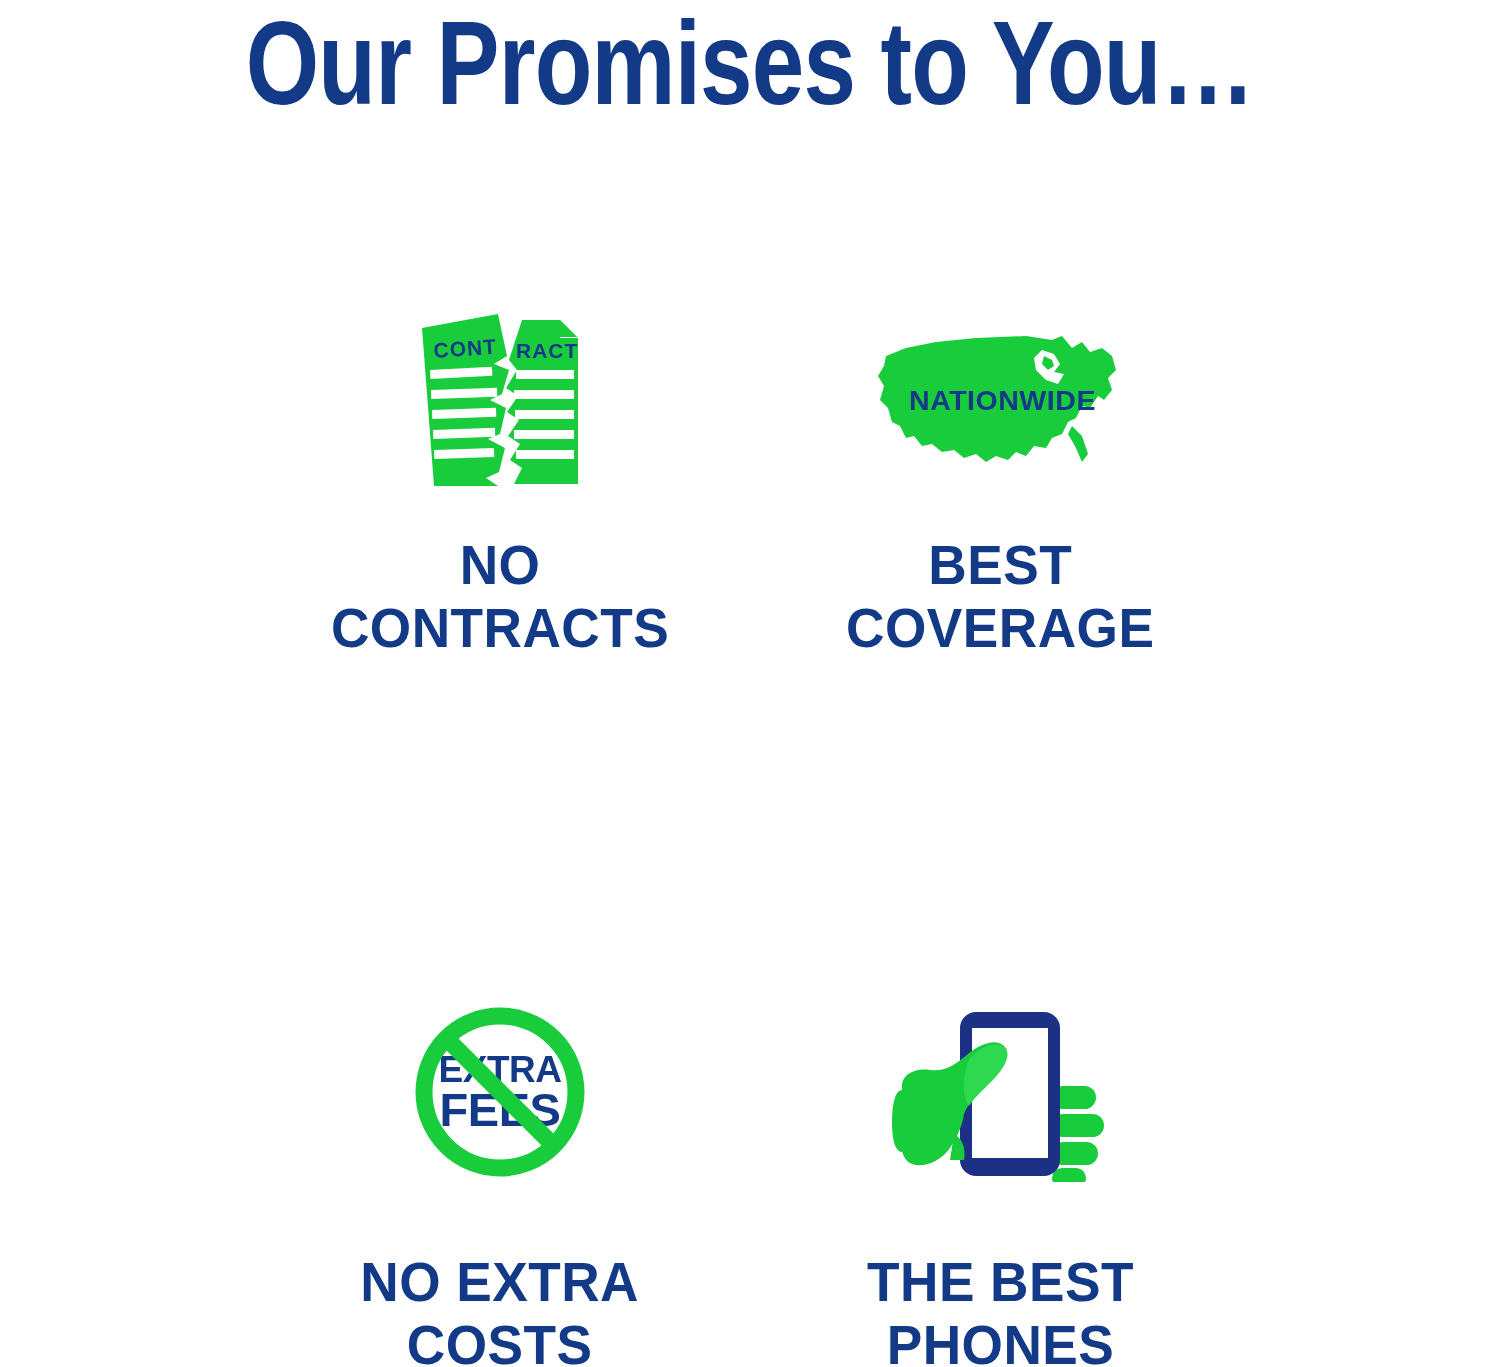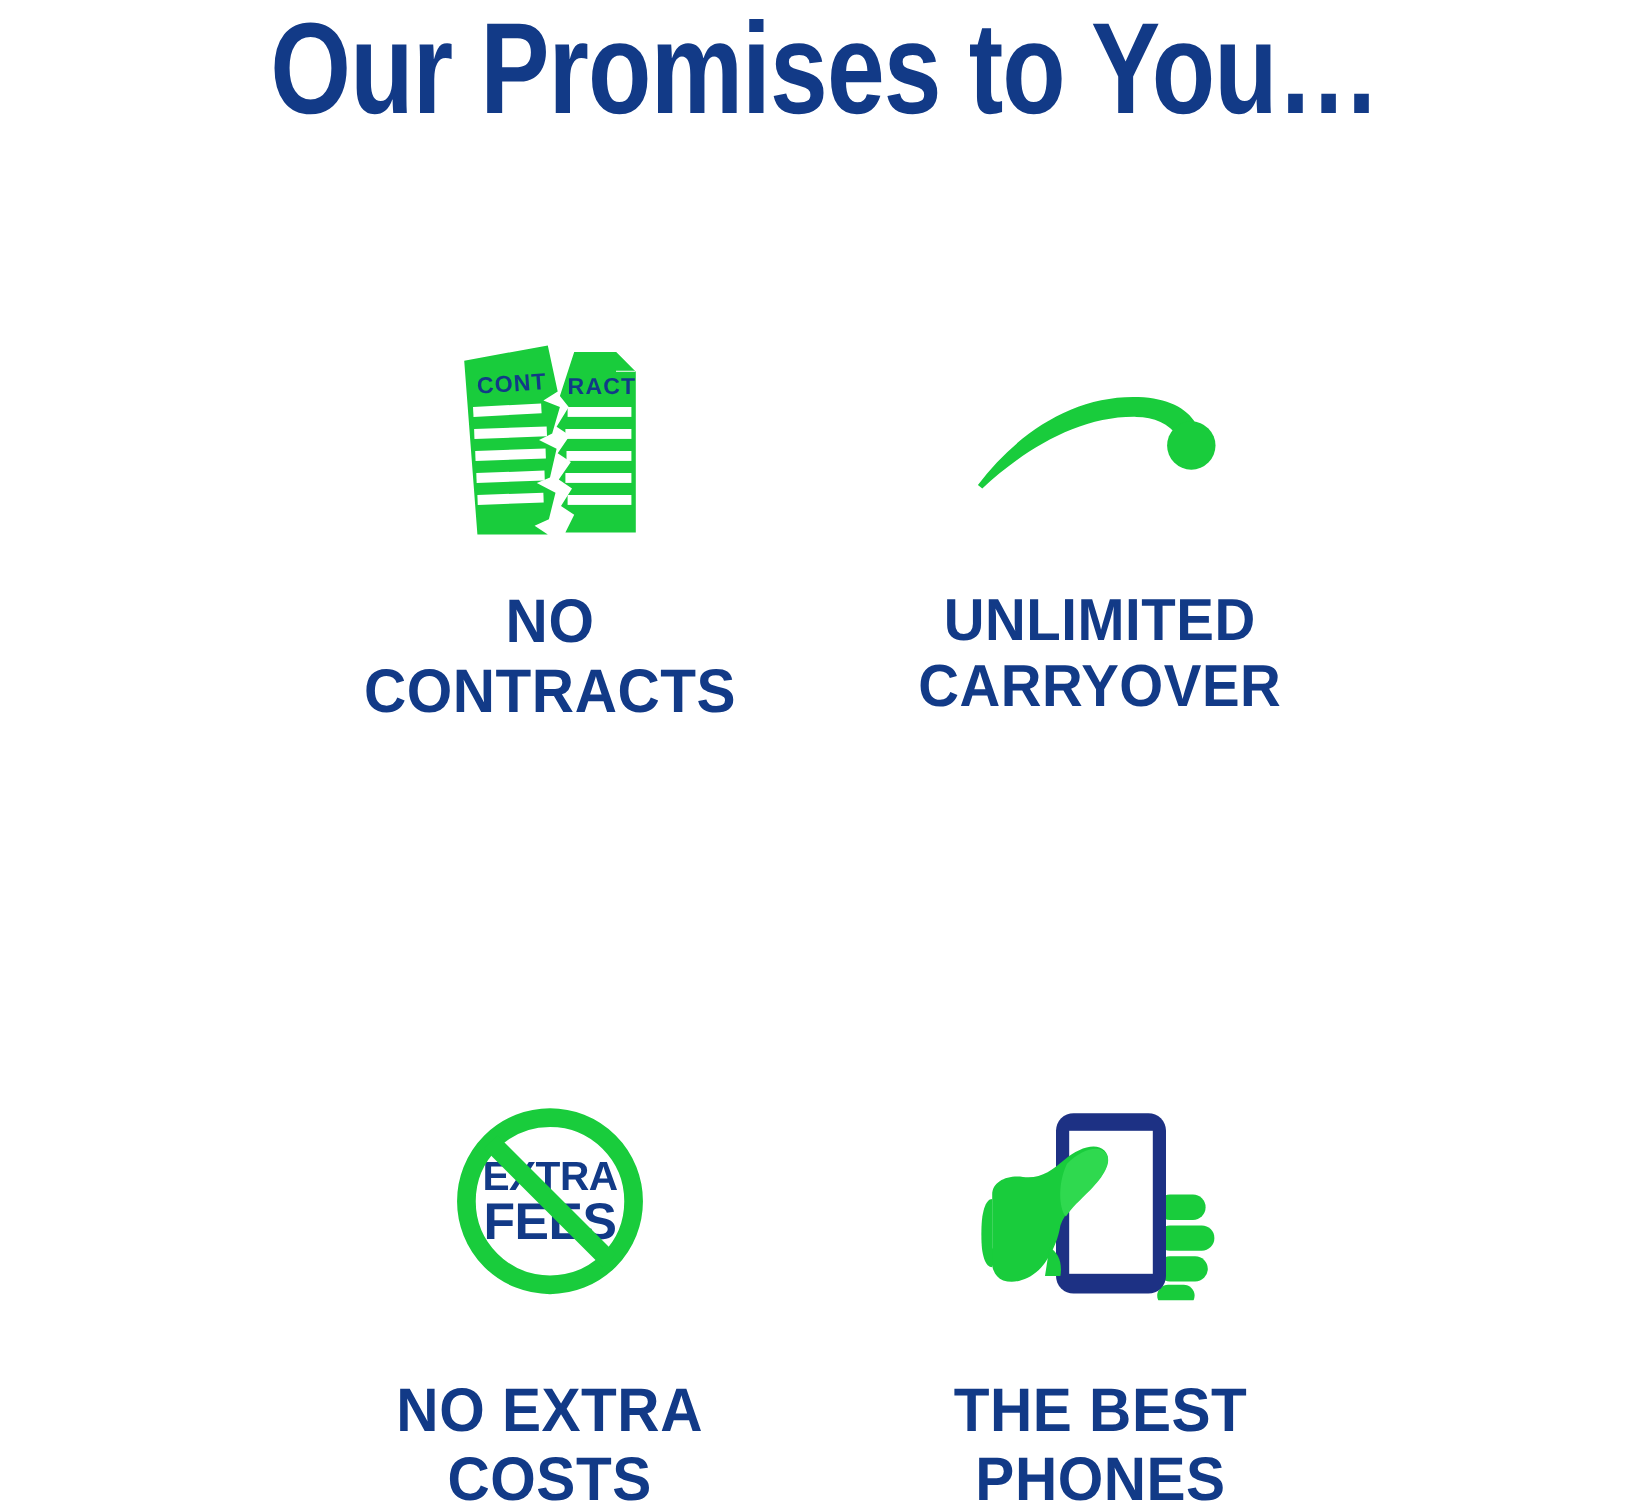--- a/index.html
+++ b/index.html
@@ -129,38 +129,44 @@
 
           <text x="24" y="50" fill="#123A87" font-family="Liberation Sans, sans-serif" font-size="21" font-weight="bold" letter-spacing="1" transform="rotate(-4 24 50)">CONT</text>
 
           <text x="106" y="50" fill="#123A87" font-family="Liberation Sans, sans-serif" font-size="21" font-weight="bold" letter-spacing="1">RACT</text>
         </svg>
       </div>
       <div class="promise-label">NO
 CONTRACTS</div>
     </div>
 
-
-    <div class="promise">
-      <div class="icon-box">
-        <svg width="230" height="110" viewBox="0 0 230 110">
-
-          <path fill="#19CC3C" d="M4 96
-                   C 40 48, 92 14, 150 16
-                   C 176 17, 194 26, 202 40
-                   L 186 52
-                   C 178 40, 164 34, 148 34
-                   C 96 33, 46 64, 8 99 Z"></path>
-
-          <circle cx="198" cy="60" r="22" fill="#19CC3C"></circle>
-        </svg>
-      </div>
-      <div class="promise-label label-unlimited">UNLIMITED
-CARRYOVER</div>
-    </div>
+    <div class="promise">
+      <div class="icon-box">
+        <svg width="248" height="132" viewBox="0 0 248 132">
+          <path fill="#19CC3C" d="M10 22 L30 14 L60 8 L100 4 L150 2 L176 6 L186 2 L196 14
+                                   L206 8 L214 18 L226 14 L236 22 L240 36 L232 44 L236 56
+                                   L228 66 L222 62 L214 74 L206 72 L200 84 L192 88 L186 100
+                                   L176 104 L170 114 L158 112 L150 122 L140 118 L132 126
+                                   L120 122 L110 128 L100 120 L88 124 L78 116 L66 118
+                                   L56 110 L46 112 L38 102 L30 104 L24 92 L16 88 L12 74
+                                   L4 66 L8 52 L2 42 L8 32 Z"></path>
+
+          <path fill="#ffffff" d="M166 16 L178 20 L184 30 L178 38 L188 40 L182 50 L170 46
+                                   L160 36 L158 24 Z"></path>
+          <path fill="#19CC3C" d="M168 22 L176 26 L178 32 L172 36 L166 30 Z"></path>
+
+          <path fill="#19CC3C" d="M196 92 L206 102 L212 120 L206 128 L200 114 L192 100 Z"></path>
+
+          <text x="124" y="76" fill="#123A87" text-anchor="middle" font-family="Liberation Sans, sans-serif" font-size="28" font-weight="bold" letter-spacing="0.5" transform="scale(1.02 1)">NATIONWIDE</text>
+        </svg>
+      </div>
+      <div class="promise-label">BEST
+COVERAGE</div>
+    </div>
+
 
   </div>
 
   <div class="promise-row row-bottom">
 
     <div class="promise">
       <div class="icon-box">
         <svg width="176" height="176" viewBox="0 0 176 176">
 
           <text x="88" y="78" fill="#123A87" text-anchor="middle" font-family="Liberation Sans, sans-serif" font-size="37" font-weight="bold" letter-spacing="-0.5">EXTRA</text>

